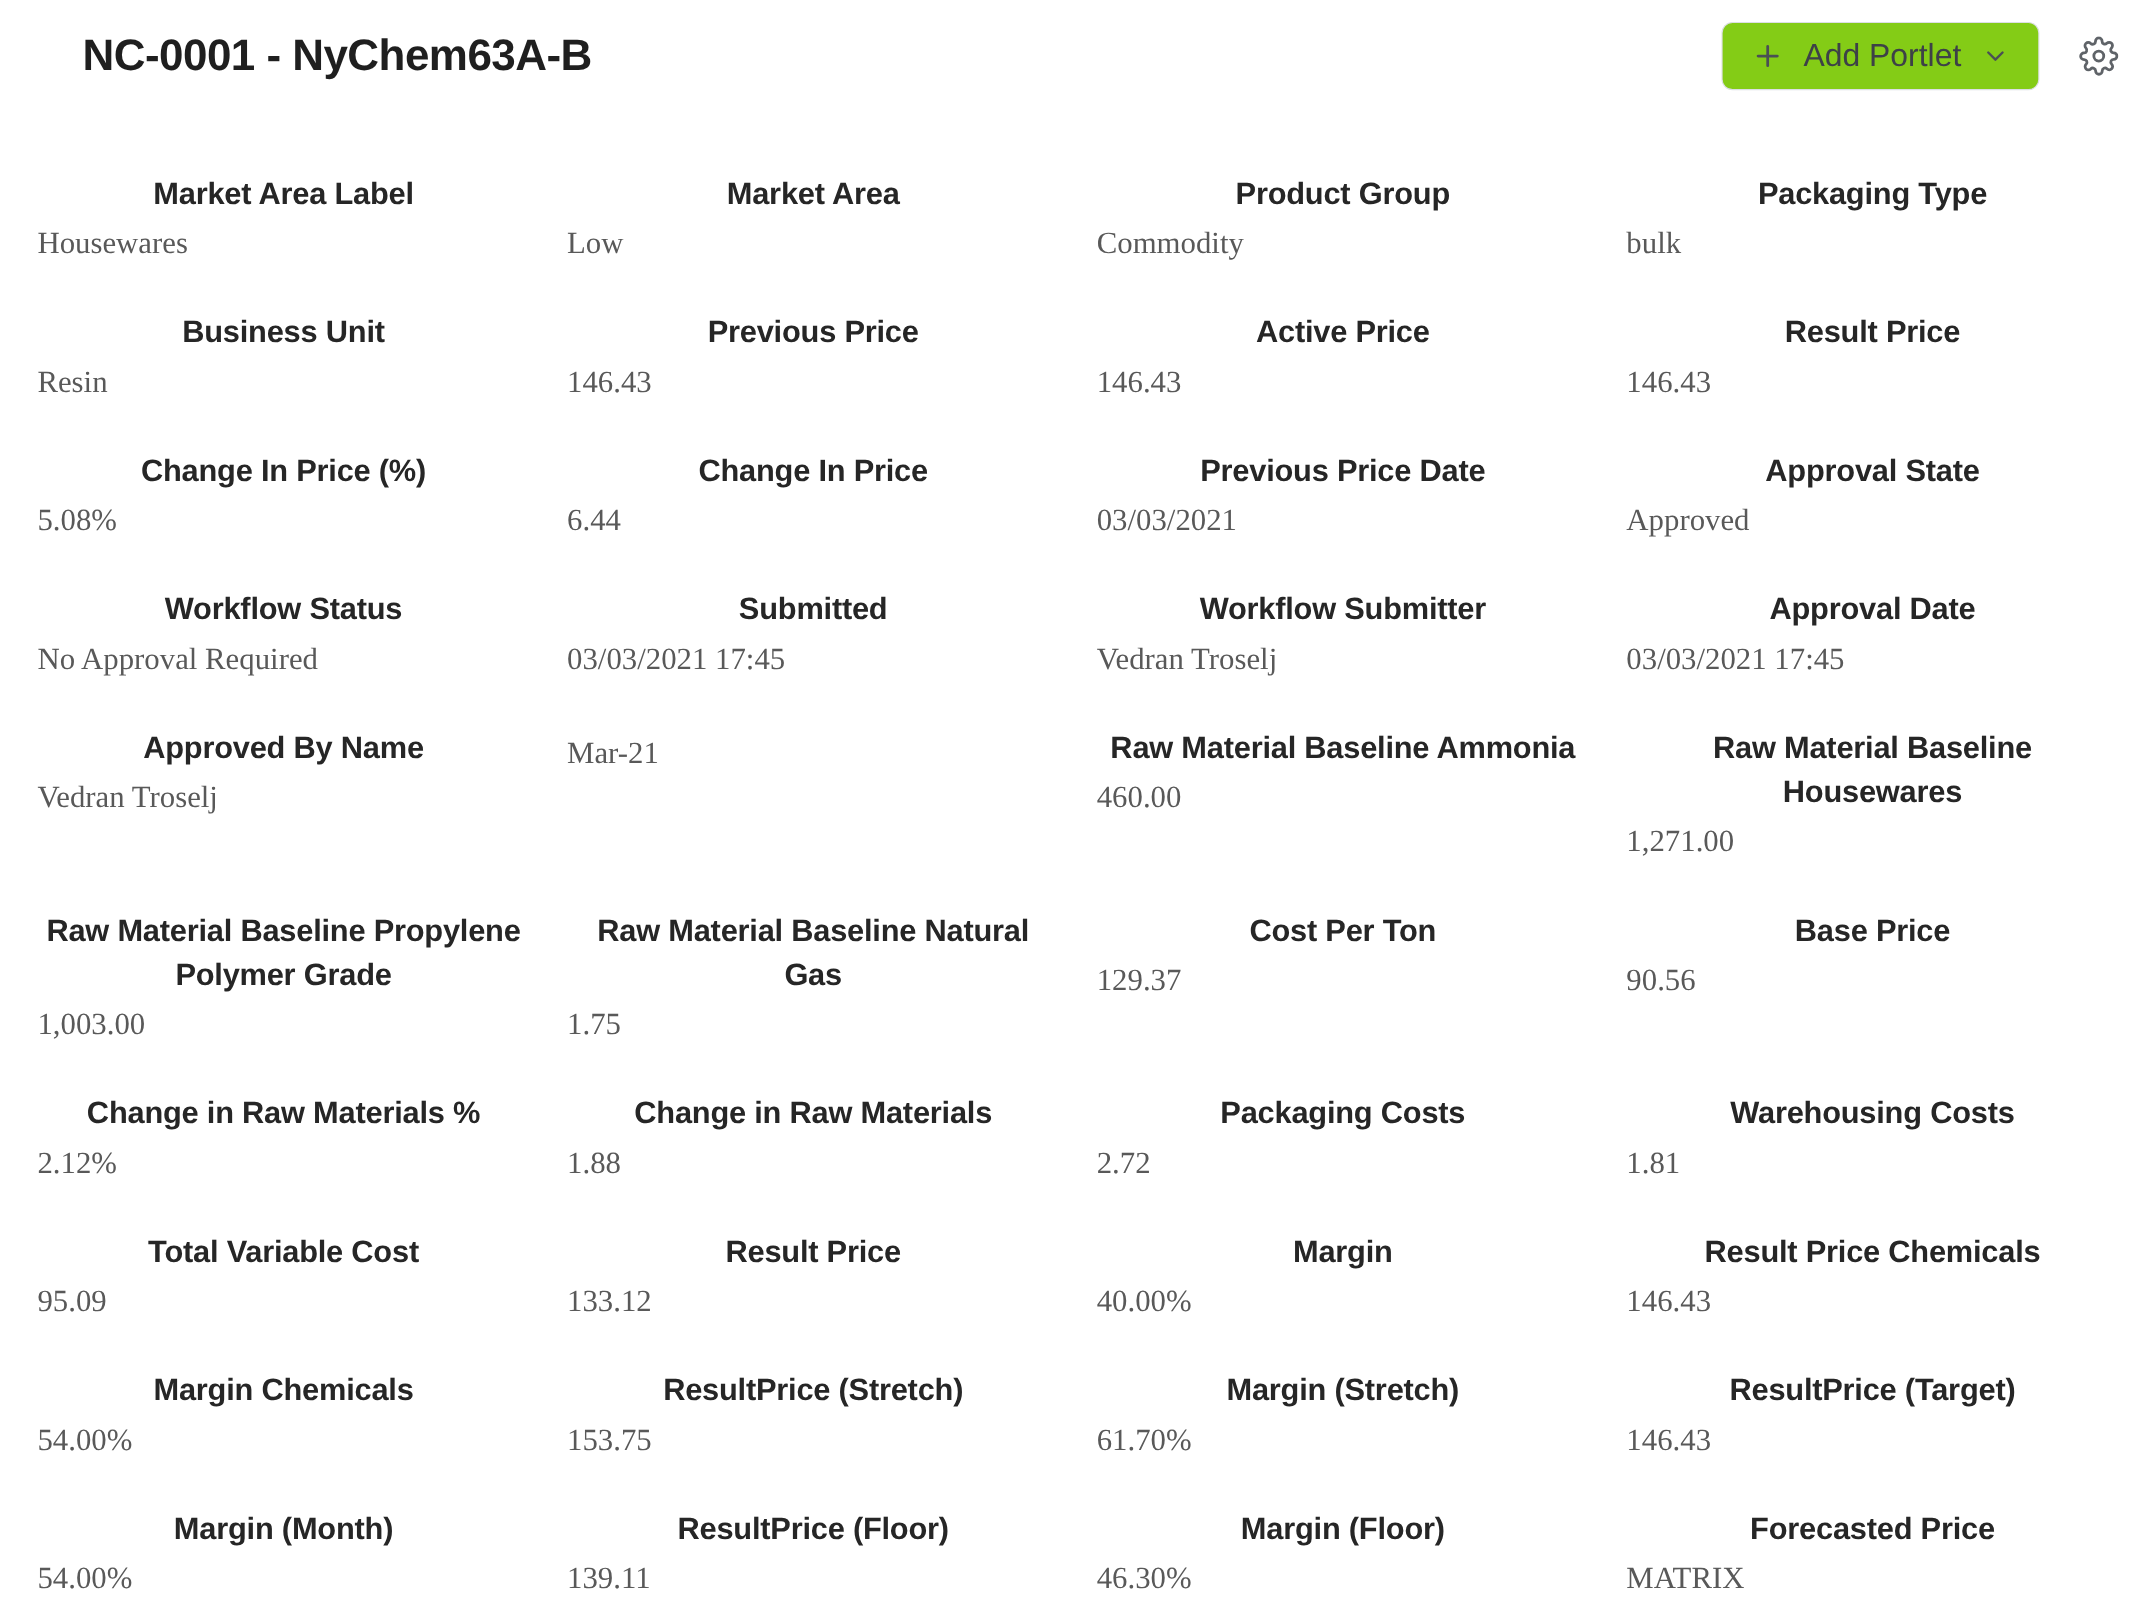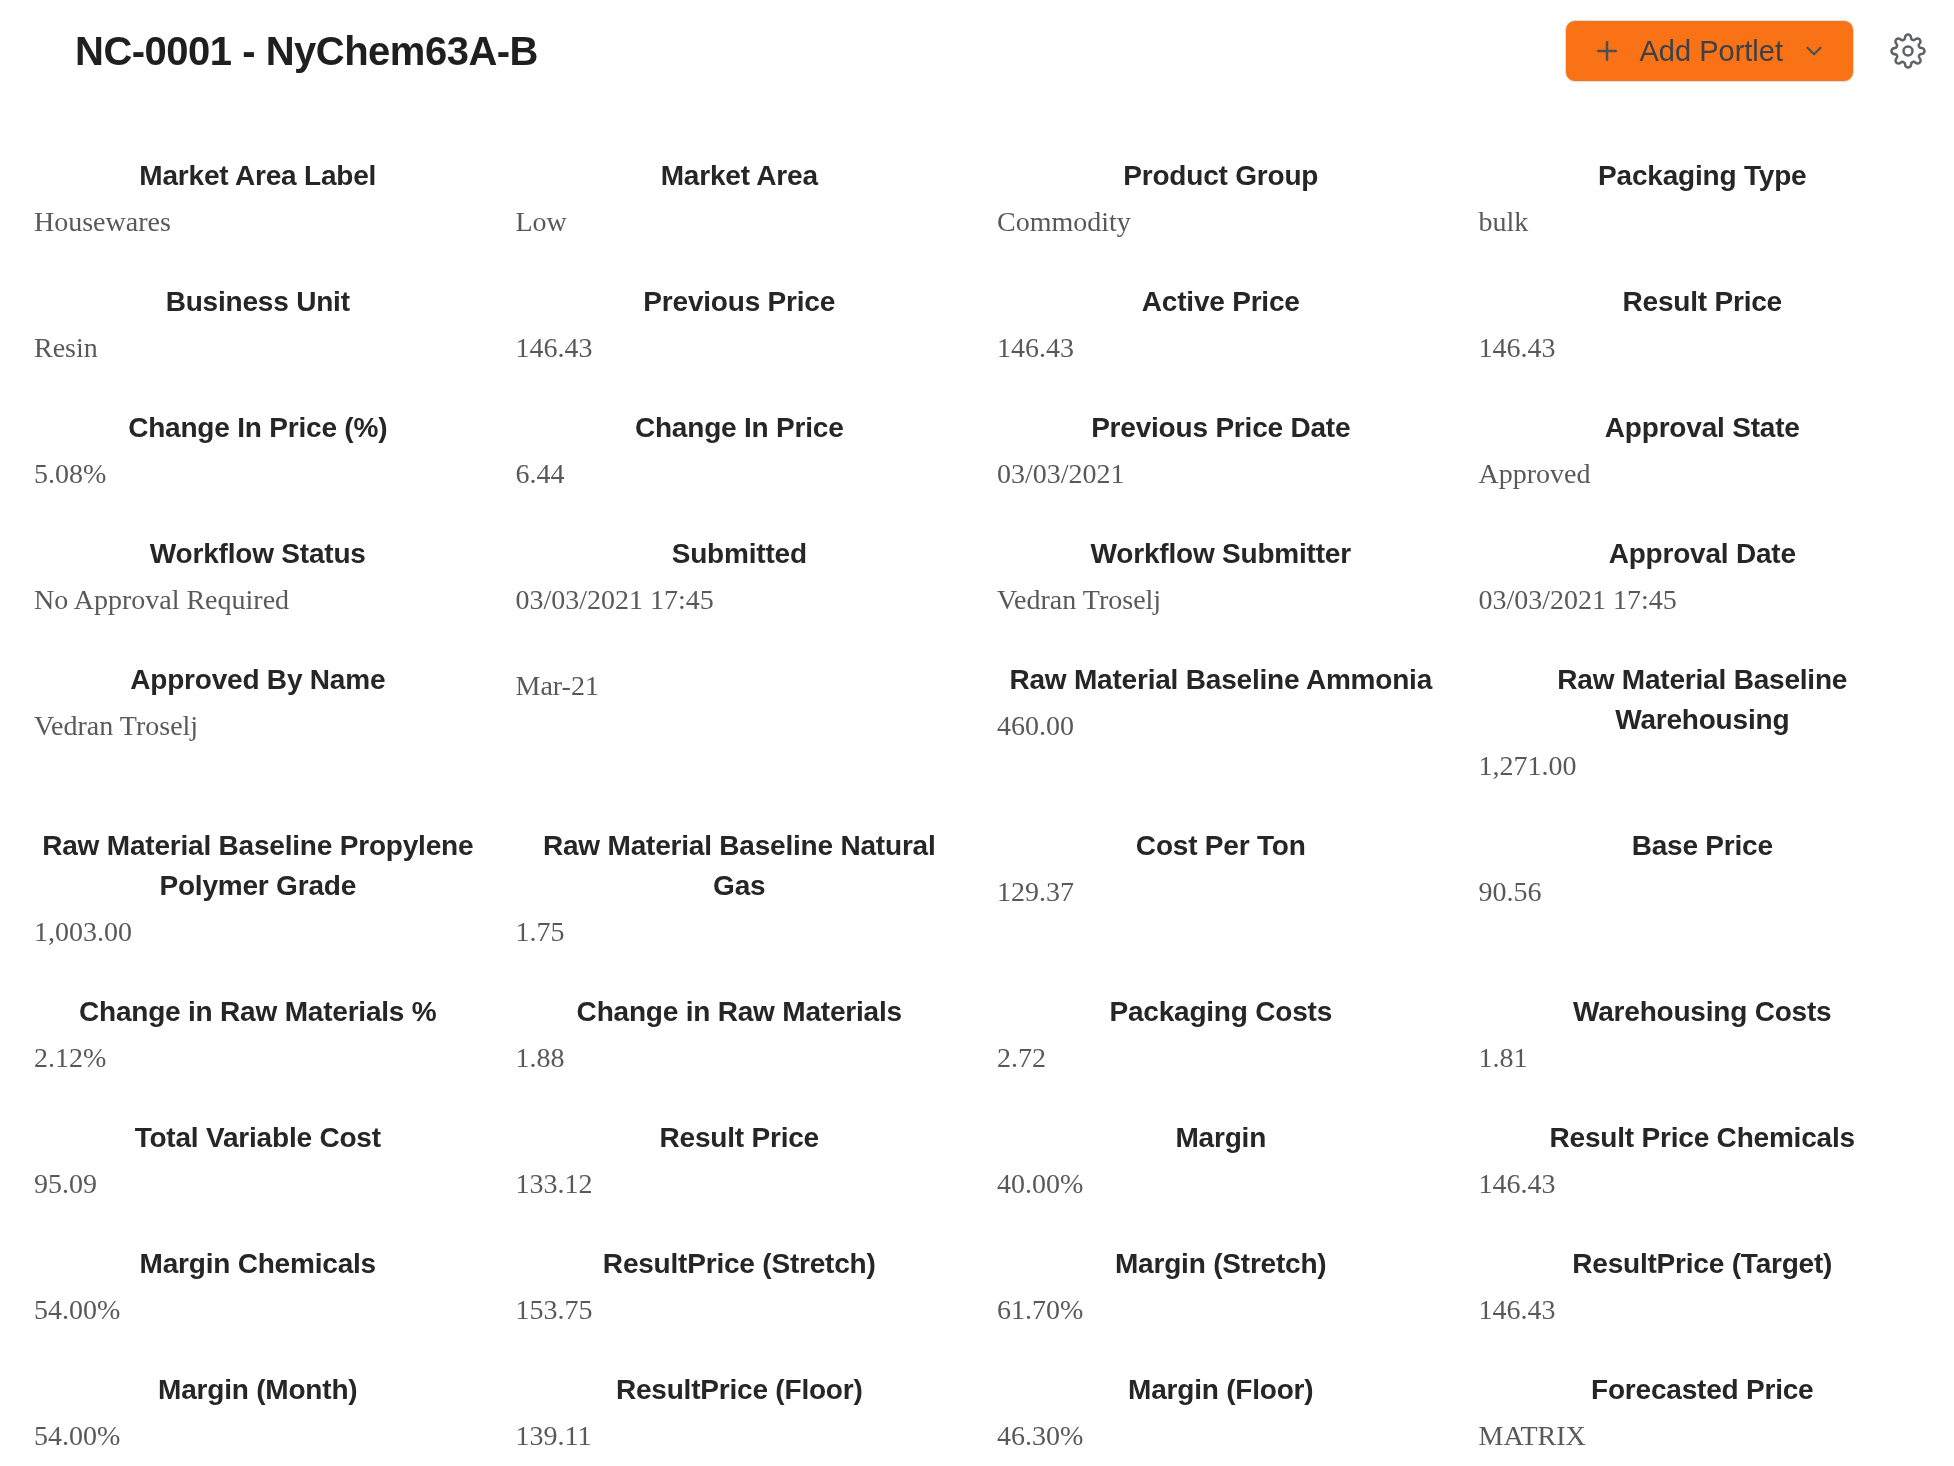--- a/index.html
+++ b/index.html
@@ -34,21 +34,21 @@
     display: flex;
     align-items: center;
     gap: 36px;
   }
   .add-portlet-btn {
     display: inline-flex;
     align-items: center;
     gap: 18px;
     height: 62px;
     padding: 0 26px;
-    background: #f97316;
+    background: #84cc16;
     border: 1.5px solid #dcdfe4;
     border-radius: 10px;
     font-family: "Liberation Sans", sans-serif;
     font-size: 29px;
     font-weight: 500;
     color: #3d4147;
     cursor: pointer;
     white-space: nowrap;
     text-align: center;
   }
@@ -212,21 +212,21 @@
     <div class="field">
       <div class="field-value">Mar-21</div>
     </div>
 
     <div class="field">
       <div class="field-label">Raw Material Baseline Ammonia</div>
       <div class="field-value">460.00</div>
     </div>
 
     <div class="field">
-      <div class="field-label">Raw Material Baseline Warehousing</div>
+      <div class="field-label">Raw Material Baseline Housewares</div>
       <div class="field-value">1,271.00</div>
     </div>
 
     <div class="field">
       <div class="field-label">Raw Material Baseline Propylene Polymer Grade</div>
       <div class="field-value">1,003.00</div>
     </div>
 
     <div class="field">
       <div class="field-label">Raw Material Baseline Natural Gas</div>

